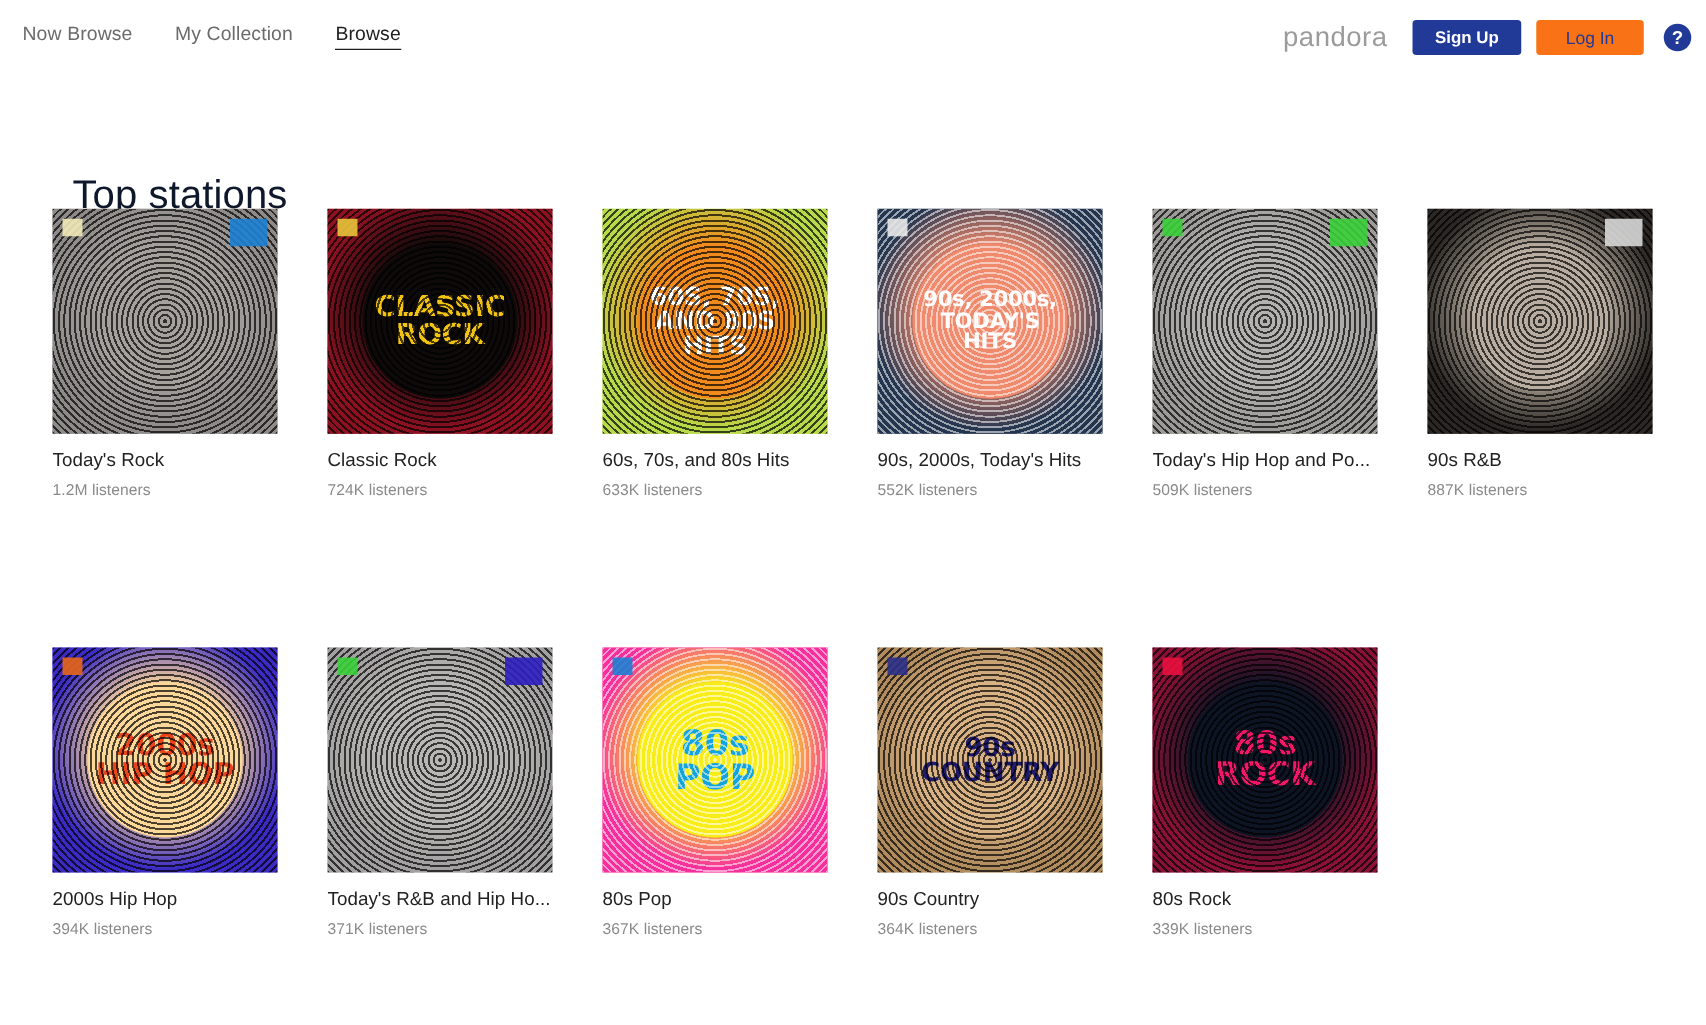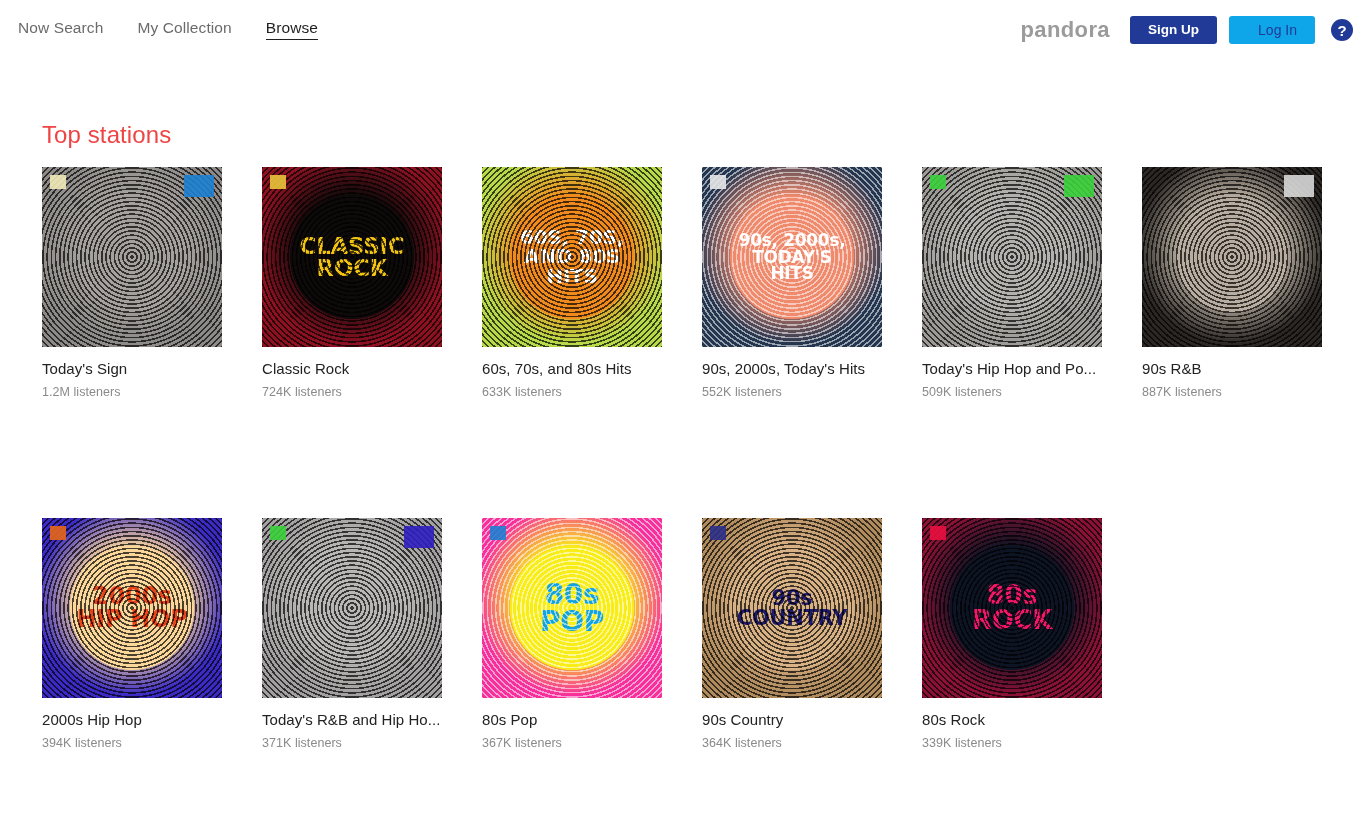--- a/index.html
+++ b/index.html
@@ -78,63 +78,62 @@
     top: 0;
     height: 60px;
     display: flex;
     align-items: center;
     gap: 12px;
   }
   .brand-logo {
     font-size: 22px;
     color: #9b9b9b;
     letter-spacing: 0.4px;
-    font-weight: 700;
+    font-weight: 400;
     margin-right: 8px;
     user-select: none;
   }
   .btn {
     border: none;
     border-radius: 3px;
     font-family: "Liberation Sans", sans-serif;
     font-size: 13.5px;
     font-weight: bold;
     height: 28px;
     padding: 0 18px;
     cursor: pointer;
     line-height: 28px;
-    text-align: right;
   }
   .btn-signup { background: #223a97; color: #ffffff; min-width: 86px; }
-  .btn-login  { background: #0ea5e9; color: #223a97; min-width: 86px; font-weight: normal; font-size: 14px; }
+  .btn-login  { background: #f97316; color: #223a97; min-width: 86px; font-weight: normal; font-size: 14px; }
   .help-icon {
     width: 22px; height: 22px;
     border-radius: 50%;
     background: #223a97;
     color: #ffffff;
     font-size: 15px;
     font-weight: bold;
     display: flex;
     align-items: center;
     justify-content: center;
     cursor: pointer;
     margin-left: 4px;
   }
 
   
   .main { padding: 0; }
   .section-title {
-    margin: 0;
+    margin: 16px;
     padding: 0;
     position: absolute;
     left: 42px;
     top: 121px;
-    font-size: 24px;
+    font-size: 32px;
     font-weight: 400;
-    color: #ef4444;
+    color: #0f172a;
     letter-spacing: 0.1px;
   }
 
   .grid {
     position: absolute;
     left: 42px;
     top: 167px;
     width: 1290px;
     display: grid;
     grid-template-columns: repeat(6, 180px);
@@ -209,21 +208,21 @@
     color: #8a8a8a;
     letter-spacing: 0.05px;
   }
 </style>
 </head>
 <body>
 
 <div class="header">
 
   <nav class="nav">
-    <span class="nav-item">Now Search</span>
+    <span class="nav-item">Now Browse</span>
     <span class="nav-item">My Collection</span>
     <span class="nav-item active">Browse</span>
   </nav>
 
 
   <div class="header-right">
     <span class="brand-logo">pandora</span>
     <button class="btn btn-signup">Sign Up</button>
     <button class="btn btn-login">Log In</button>
     <span class="help-icon">?</span>
@@ -234,21 +233,21 @@
   <h2 class="section-title">Top stations</h2>
   <div class="grid" id="station-grid">
       <div class="tile">
         <div class="art" style="background: rgb(141, 138, 136);">
           <div class="art-inner" style="background: radial-gradient(circle at 50% 45%, rgb(165, 161, 157) 0%, rgb(165, 161, 157) 38%, rgb(141, 138, 136) 72%);"></div>
           <div class="disc" style="width: 112px; height: 112px; background: rgb(165, 161, 157);"></div>
           <div class="rings"></div>
           <div class="corner-badge badge-tl" style="background: rgb(239, 233, 184);"></div>
           <div class="corner-badge badge-tr" style="background: rgb(29, 127, 209);"></div>
         </div>
-        <div class="tile-title">Today's Sign</div>
+        <div class="tile-title">Today's Rock</div>
         <div class="tile-sub">1.2M listeners</div>
       </div>
       <div class="tile">
         <div class="art" style="background: rgb(142, 17, 34);">
           <div class="art-inner" style="background: radial-gradient(circle at 50% 45%, rgb(13, 10, 9) 0%, rgb(13, 10, 9) 38%, rgb(142, 17, 34) 72%);"></div>
           <div class="disc" style="width: 124px; height: 124px; background: rgb(13, 10, 9);">
             <span class="disc-label" style="color: rgb(242, 196, 17); font-size: 23px;">CLASSIC ROCK</span>
           </div>
           <div class="rings"></div>
           <div class="corner-badge badge-tl" style="background: rgb(232, 197, 58);"></div>

